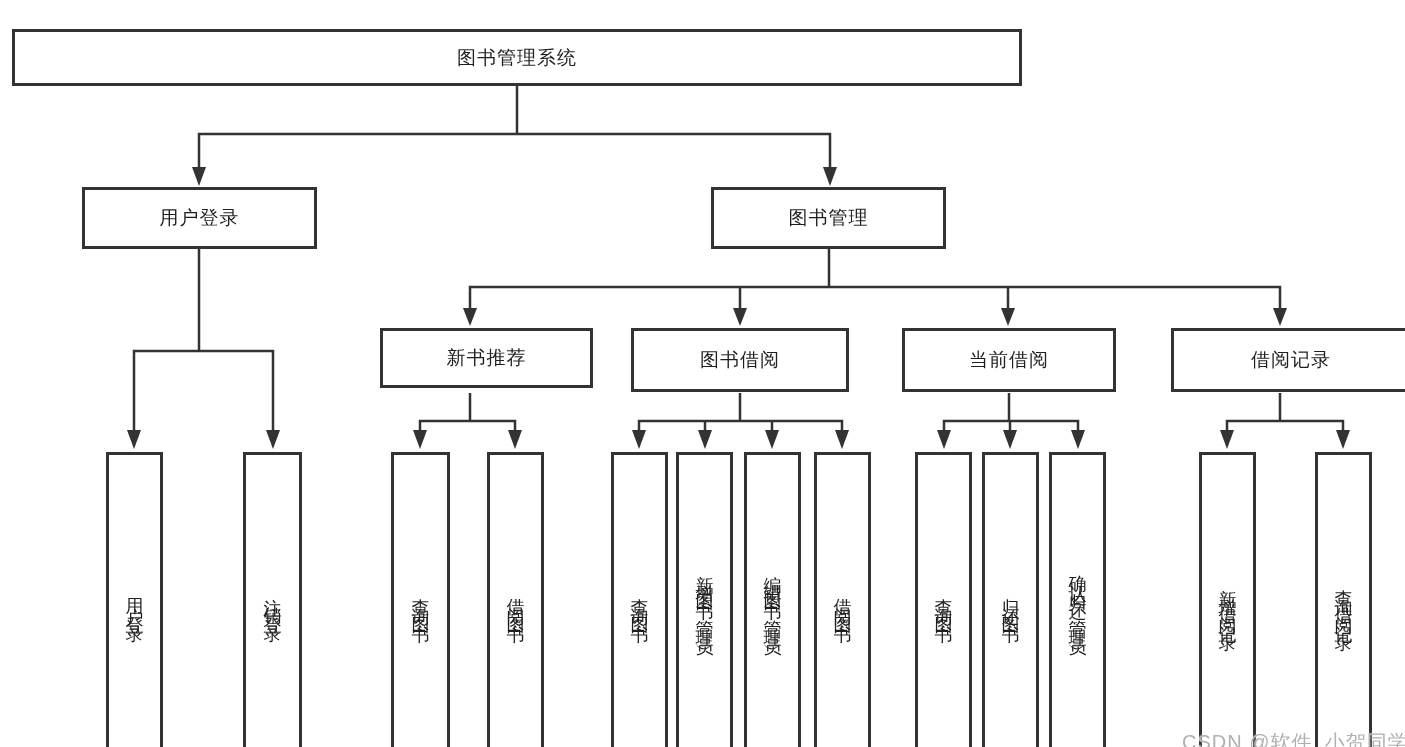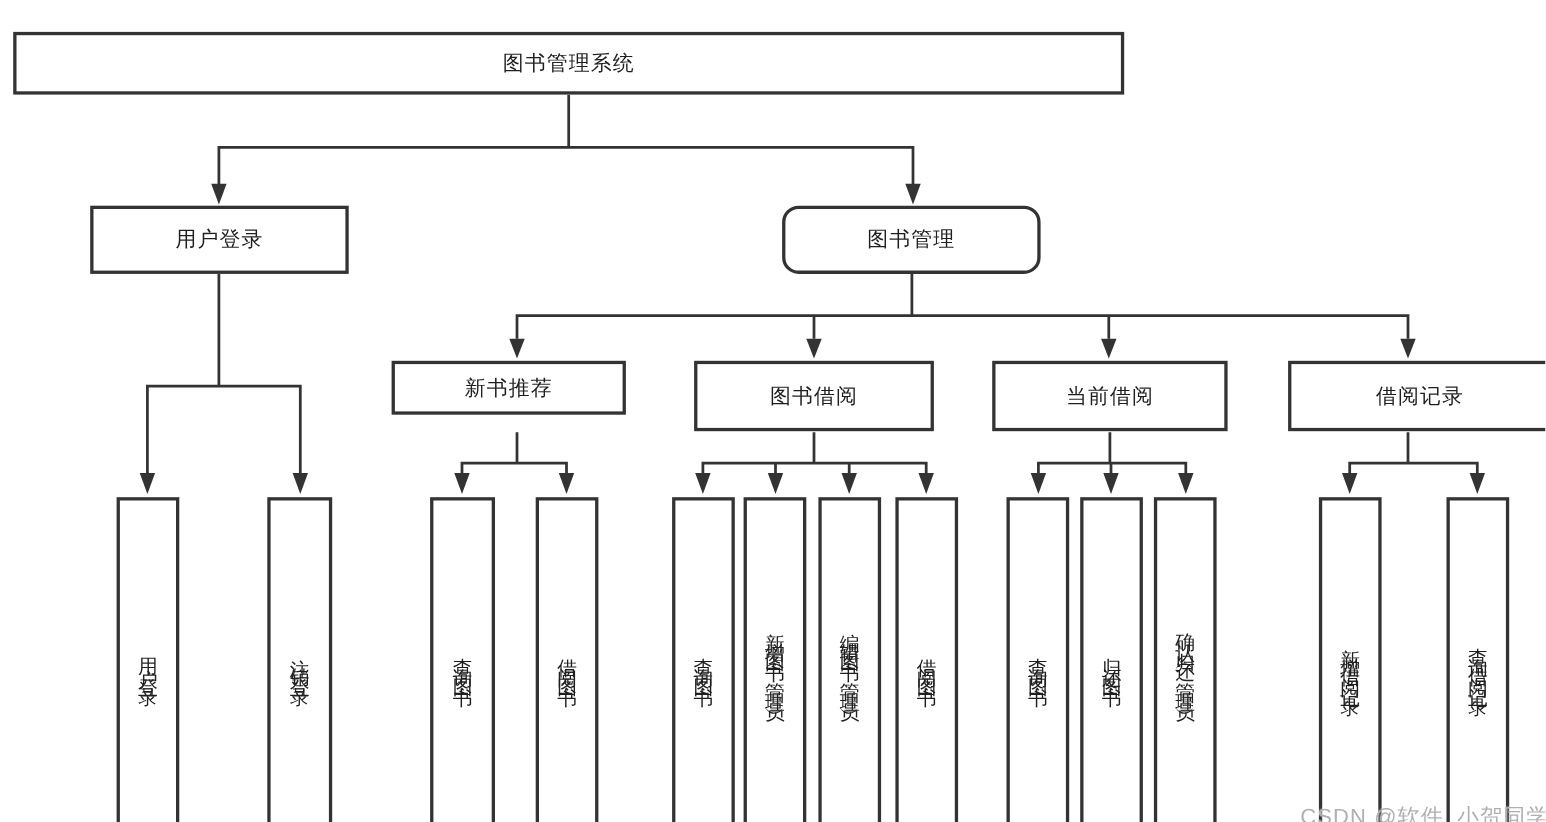--- a/index.html
+++ b/index.html
@@ -85,25 +85,25 @@
     </g>
   </svg>
 
   <div class="node h-node" style="left:12px; top:13px; width:1010px; height:57px;">
     <span>图书管理系统</span>
   </div>
 
   <div class="node h-node" style="left:82px; top:171px; width:235px; height:62px;">
     <span>用户登录</span>
   </div>
-  <div class="node h-node" style="left:711px; top:171px; width:235px; height:62px;border-radius:15px;">
+  <div class="node h-node" style="left:711px; top:171px; width:235px; height:62px;">
     <span>图书管理</span>
   </div>
 
-  <div class="node h-node" style="left:356px; top:312px; width:213px; height:49px;">
+  <div class="node h-node" style="left:380px; top:312px; width:213px; height:60px;">
     <span>新书推荐</span>
   </div>
   <div class="node h-node" style="left:631px; top:312px; width:218px; height:64px;">
     <span>图书借阅</span>
   </div>
   <div class="node h-node" style="left:902px; top:312px; width:214px; height:64px;">
     <span>当前借阅</span>
   </div>
   <div class="node h-node" style="left:1171px; top:312px; width:240px; height:64px;">
     <span>借阅记录</span>

